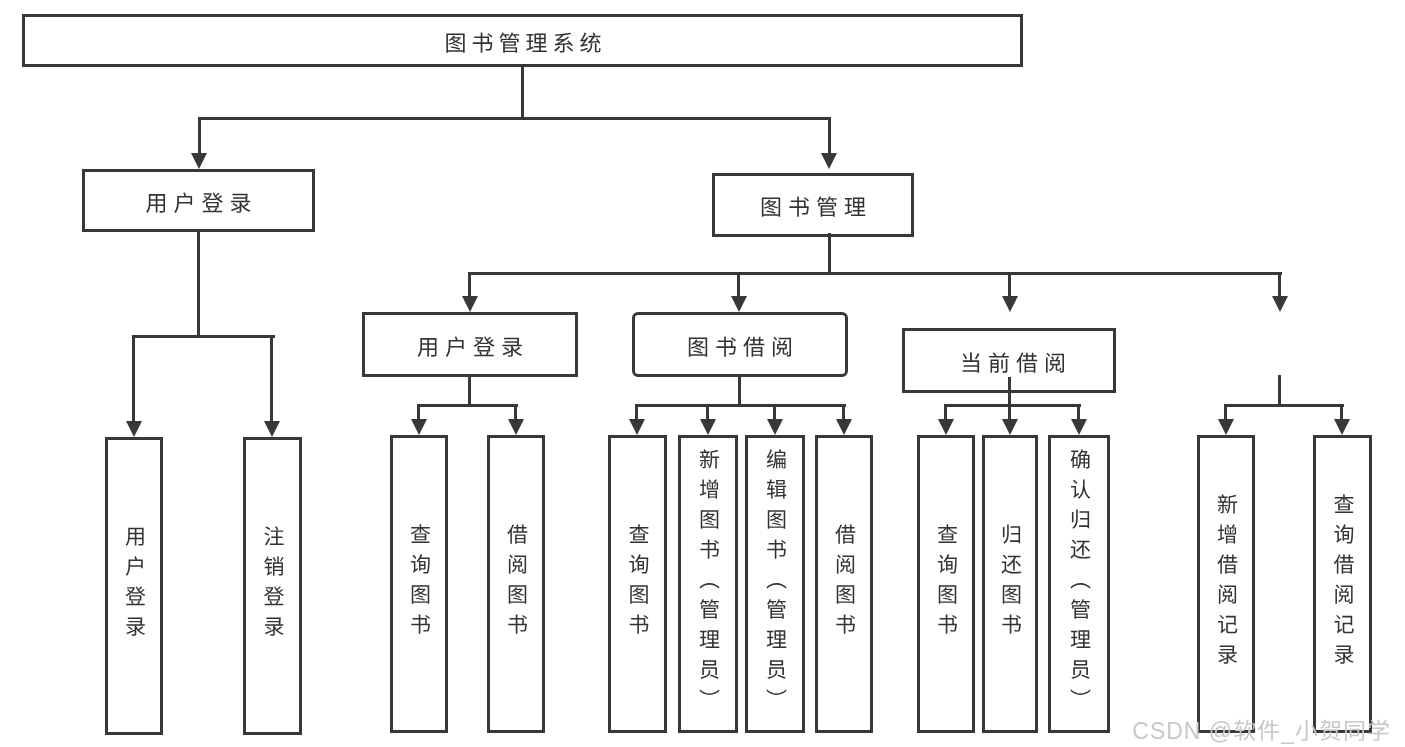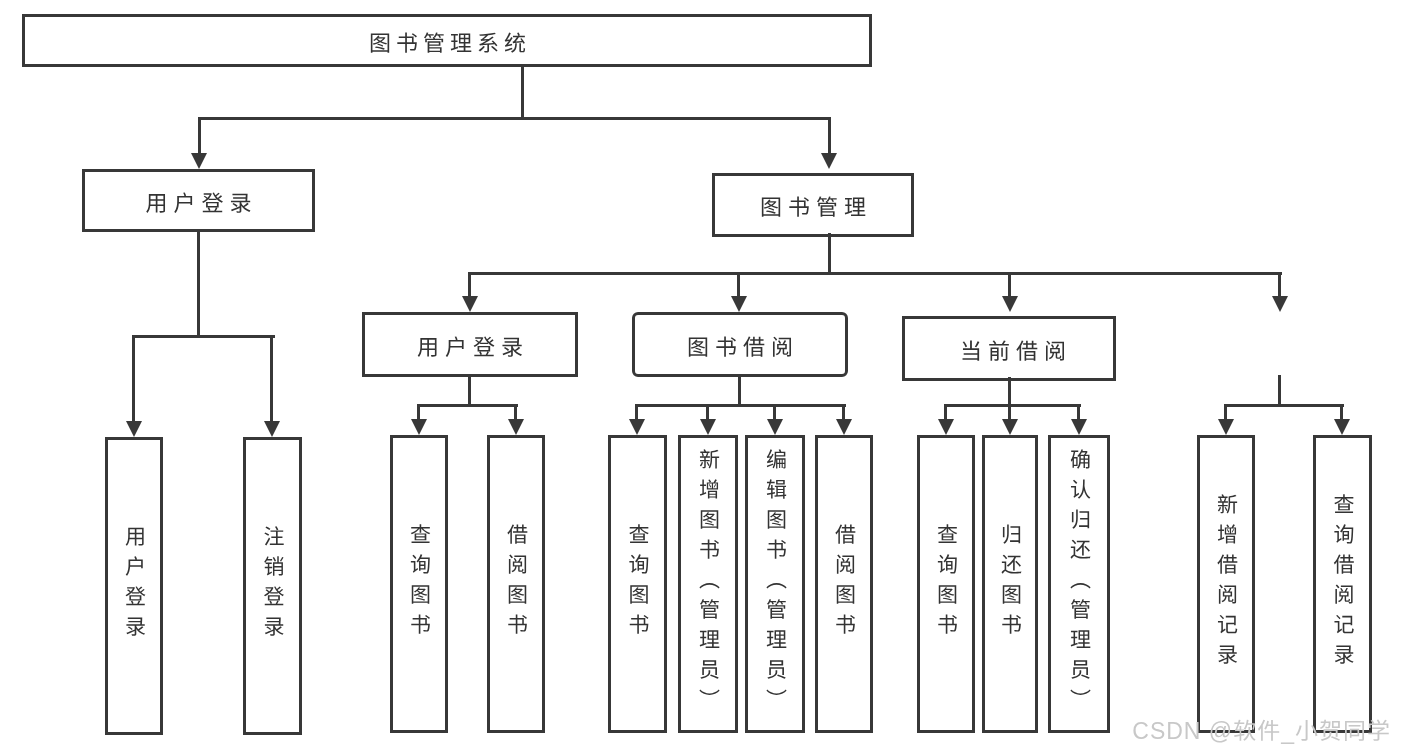--- a/index.html
+++ b/index.html
@@ -60,21 +60,21 @@
     color: #c8c8c8;
     letter-spacing: 1px;
     white-space: nowrap;
   }
 </style>
 </head>
 <body>
 
 <div id="stage">
 
-  <div class="hbox root" style="left:22px; top:14px; width:850px; height:53px;">图书管理系统</div>
+  <div class="hbox root" style="left:22px; top:14px; width:1001px; height:53px;">图书管理系统</div>
 
   <div class="vl" style="left:521px; top:66px; height:54px;"></div>
   <div class="hl" style="left:198px; top:117px; width:633px;"></div>
   <div class="vl" style="left:198px; top:117px; height:38px;"></div>
   <div class="ar" style="left:191px; top:153px;"></div>
   <div class="vl" style="left:828px; top:117px; height:38px;"></div>
   <div class="ar" style="left:821px; top:153px;"></div>
 
   <div class="hbox" style="left:82px; top:169px; width:233px; height:63px;">用户登录</div>
   <div class="hbox" style="left:712px; top:173px; width:202px; height:64px;">图书管理</div>
@@ -92,21 +92,21 @@
   <div class="ar" style="left:462px; top:296px;"></div>
   <div class="vl" style="left:737px; top:272px; height:28px;"></div>
   <div class="ar" style="left:731px; top:296px;"></div>
   <div class="vl" style="left:1008px; top:272px; height:28px;"></div>
   <div class="ar" style="left:1002px; top:296px;"></div>
   <div class="vl" style="left:1278px; top:272px; height:28px;"></div>
   <div class="ar" style="left:1272px; top:296px;"></div>
 
   <div class="hbox" style="left:362px; top:312px; width:216px; height:65px;">用户登录</div>
   <div class="hbox" style="left:632px; top:312px; width:216px; height:65px;border-radius:6px;">图书借阅</div>
-  <div class="hbox" style="left:902px; top:316px; width:214px; height:65px;padding-left:8px;">当前借阅</div>
+  <div class="hbox" style="left:902px; top:328px; width:214px; height:65px;padding-left:8px;">当前借阅</div>
 
   <div class="vl" style="left:468px; top:377px; height:30px;"></div>
   <div class="hl" style="left:417px; top:404px; width:101px;"></div>
   <div class="vl" style="left:417px; top:404px; height:17px;"></div>
   <div class="ar" style="left:411px; top:419px;"></div>
   <div class="vl" style="left:514px; top:404px; height:17px;"></div>
   <div class="ar" style="left:508px; top:419px;"></div>
 
   <div class="vl" style="left:738px; top:377px; height:30px;"></div>
   <div class="hl" style="left:635px; top:404px; width:211px;"></div>

